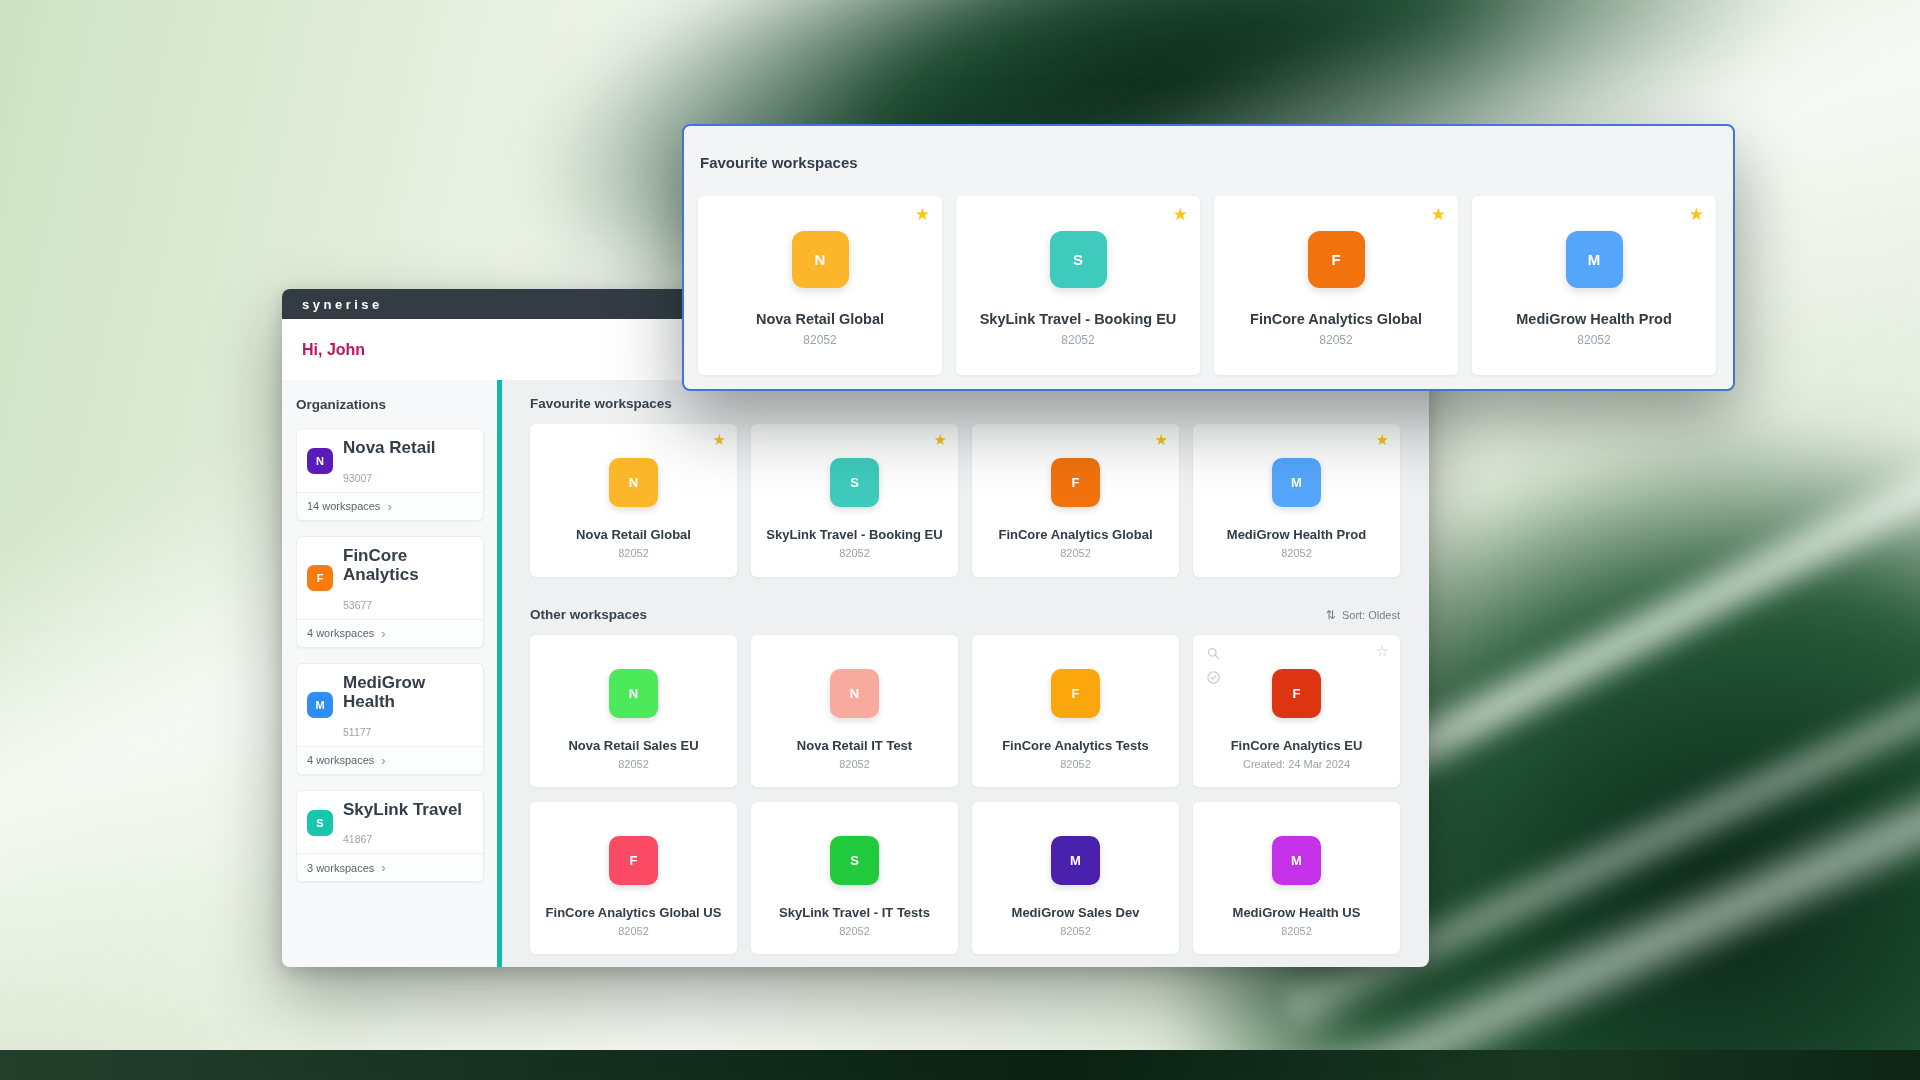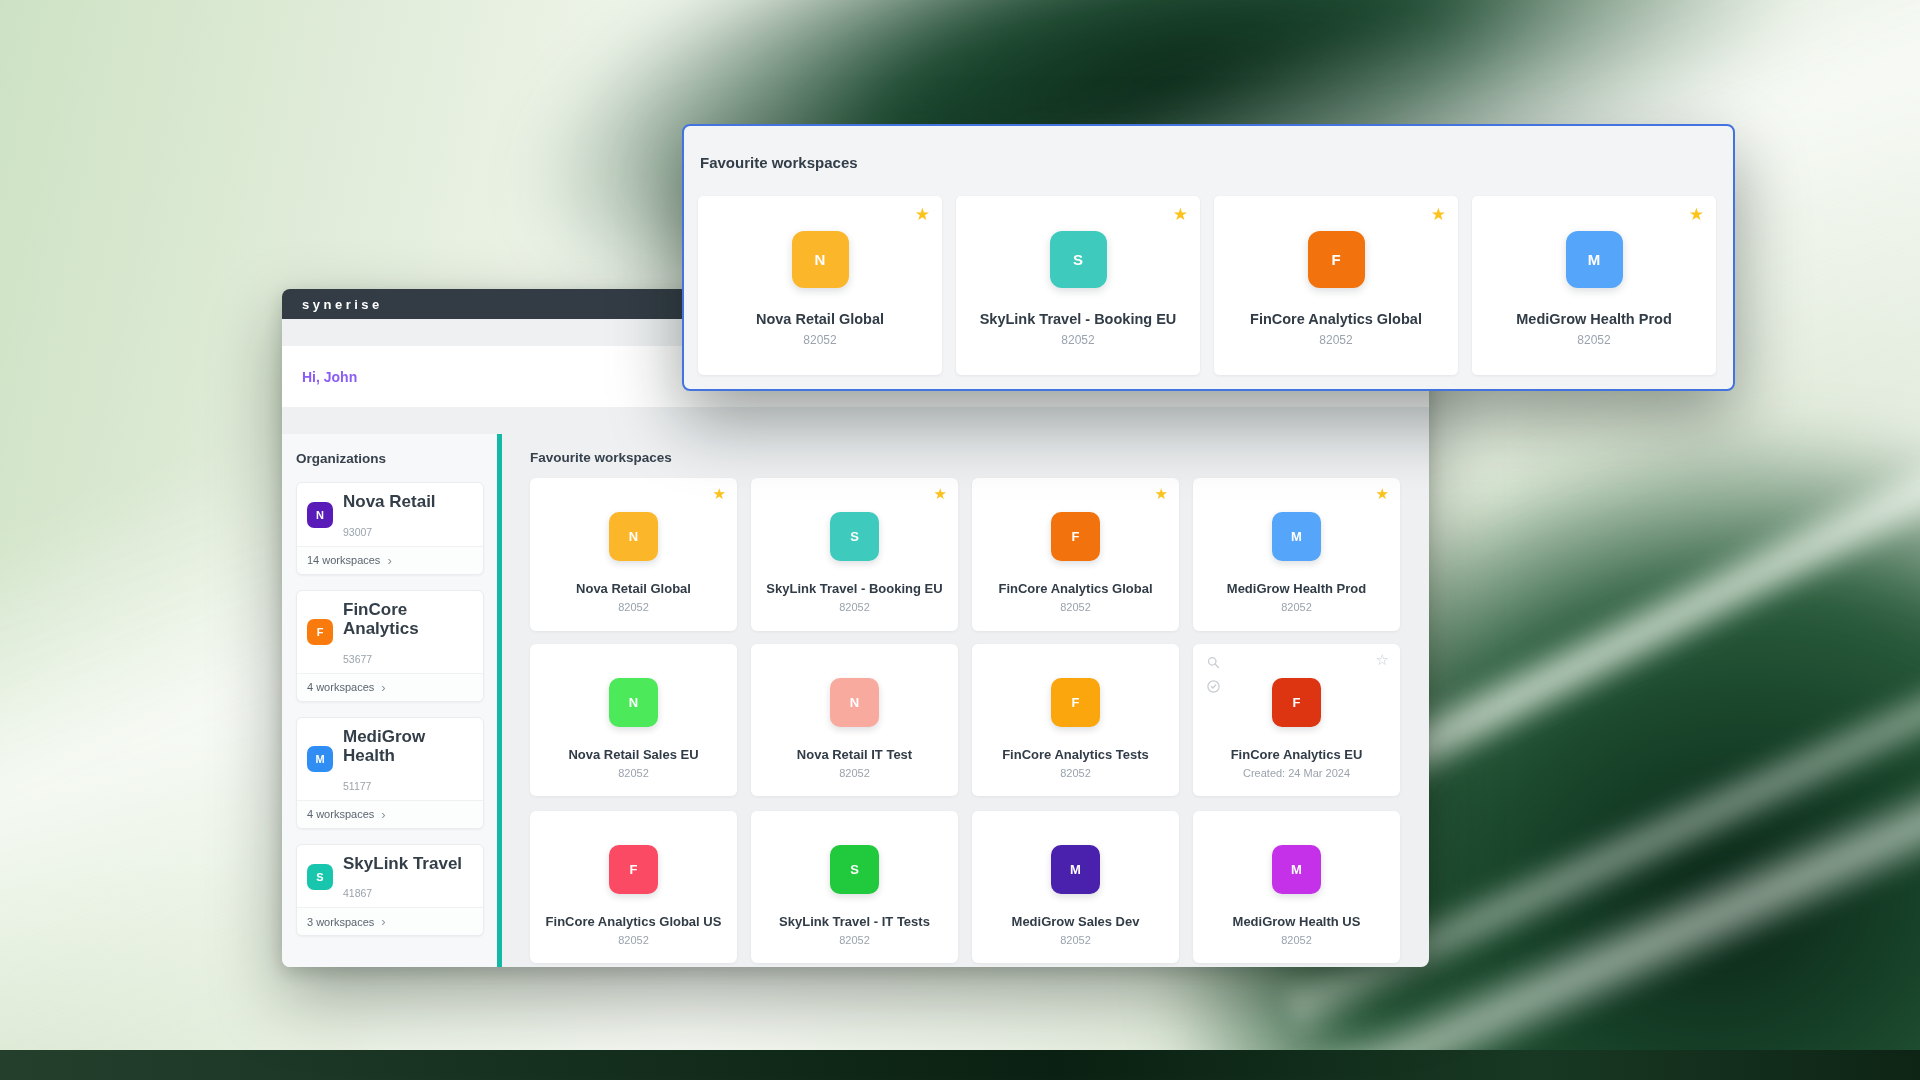--- a/index.html
+++ b/index.html
@@ -22,25 +22,25 @@
   .bg-streak { position:absolute; background:linear-gradient(180deg,rgba(255,255,255,0),rgba(238,246,236,.8),rgba(255,255,255,0)); filter:blur(10px); }
   .bg-streak.s1 { left:1150px; top:620px; width:900px; height:70px; transform:rotate(-27deg); }
   .bg-streak.s2 { left:1250px; top:800px; width:850px; height:60px; transform:rotate(-25deg); opacity:.6; }
   .bg-streak.s3 { left:1050px; top:950px; width:1000px; height:80px; transform:rotate(-24deg); opacity:.75; }
   .bg-bottom { position:absolute; left:0; bottom:0; width:100%; height:30px;
     background:linear-gradient(90deg,#24402d 0%,#16301f 30%,#0b2113 55%,#183823 80%,#0e2415 100%); }
 
   
   .window { position:absolute; left:282px; top:289px; width:1147px; height:678px;
     background:#eef0f2; border-radius:8px; overflow:hidden; display:flex; flex-direction:column;
-    box-shadow:0 30px 70px rgba(8,20,12,.35), 0 6px 18px rgba(8,20,12,.18);gap:27px; }
+    box-shadow:0 30px 70px rgba(8,20,12,.35), 0 6px 18px rgba(8,20,12,.18); }
   .titlebar { flex:0 0 30px; background:#333c45; display:flex; align-items:center; padding:0 20px; }
   .logo { color:#fff; font-size:13px; font-weight:700; letter-spacing:3.5px; text-transform:lowercase; }
   .greeting-bar { flex:0 0 61px; background:#fff; display:flex; align-items:center; padding:0 20px; }
-  .greeting-text { font-size:14px; font-weight:700; color:#8b5cf6; }
+  .greeting-text { font-size:16px; font-weight:700; color:#be185d; }
   .win-body { flex:1; display:flex; min-height:0; }
 
   
   .sidebar { width:220px; background:#f7f8f9; border-right:5px solid #14b8a6; padding:17px 13px 0 14px; }
   .side-title { font-size:13.5px; font-weight:700; color:#37424d; margin-bottom:16px; }
   .org-card { background:#fff; border:1px solid #eaedef; border-radius:6px; margin-bottom:15px;
     box-shadow:0 1px 2px rgba(30,40,50,.05); cursor:pointer; }
   .org-top { display:flex; align-items:center; gap:10px; padding:9px 10px 8px; }
   .org-tile { width:26px; height:26px; border-radius:7px; color:#fff; font-size:11px; font-weight:600;
     display:flex; align-items:center; justify-content:center; flex:0 0 26px; }
@@ -214,20 +214,27 @@
           <div class="ws-tilewrap">
               <div class="ws-tile" style="background: rgb(85, 166, 250);">
                 <span>M</span>
               </div>
             </div>
           <div class="ws-name">MediGrow Health Prod</div>
           <div class="ws-id">82052</div>
         </div>
       </div>
 
+      <div class="others-head">
+        <div class="sec-title">Other workspaces</div>
+        <div class="sort-btn">
+          <span class="sort-glyph">⇅</span>
+          <span>Sort: Oldest</span>
+        </div>
+      </div>
 
       <div class="others-grid">
         <div class="ws-card">
           <div class="ws-tilewrap">
               <div class="ws-tile" style="background: rgb(76, 233, 90);">
                 <span>N</span>
               </div>
             </div>
           <div class="ws-name">Nova Retail Sales EU</div>
           <div class="ws-id">82052</div>

